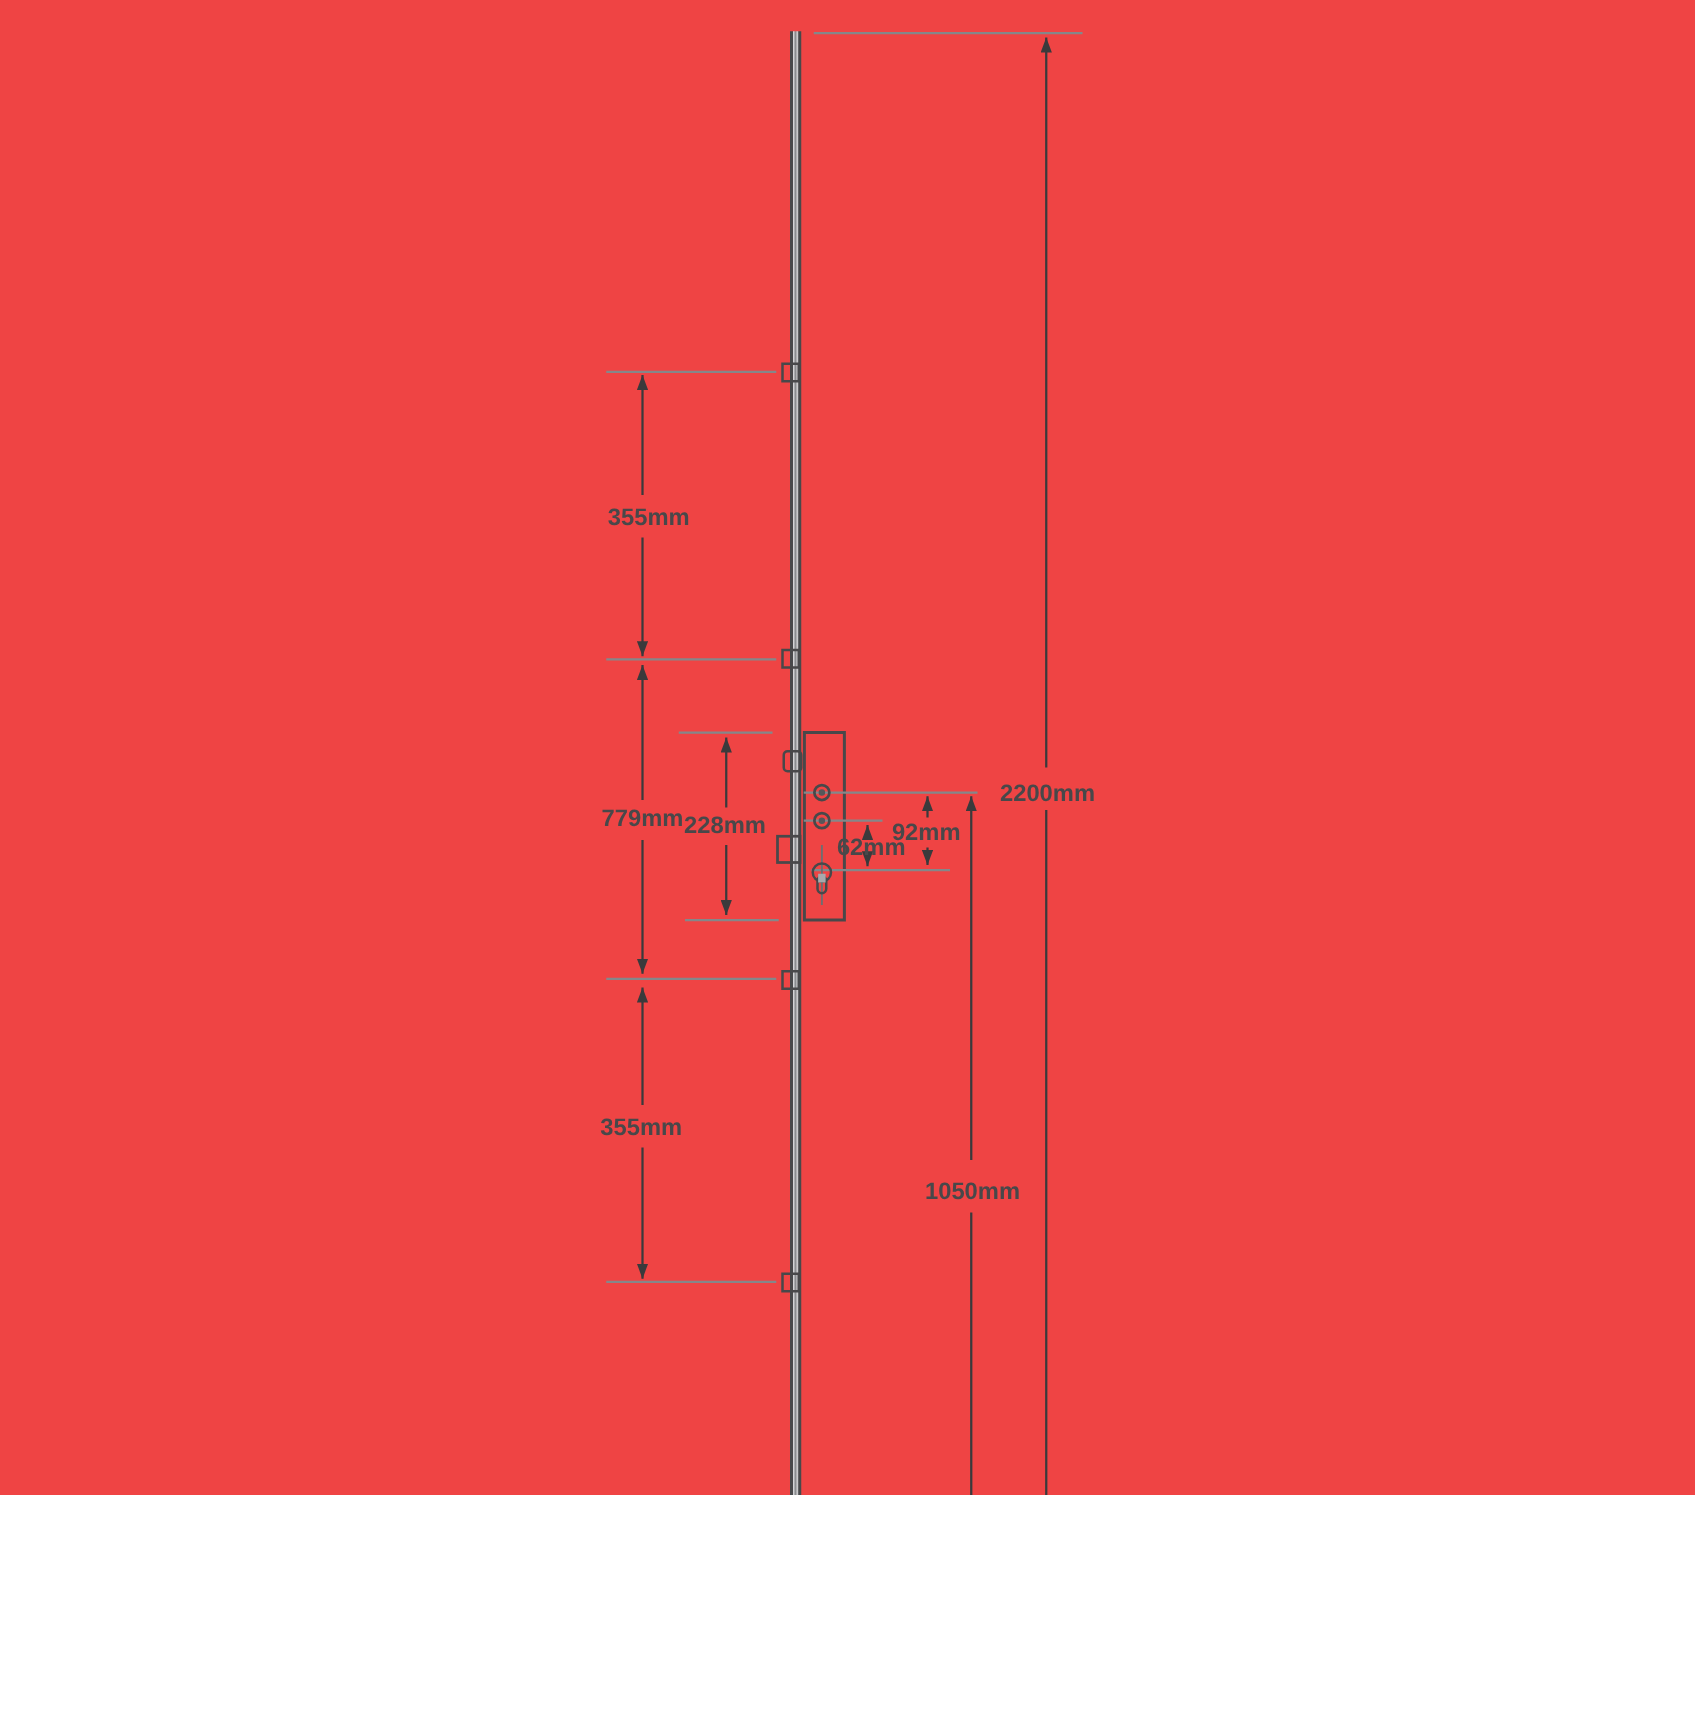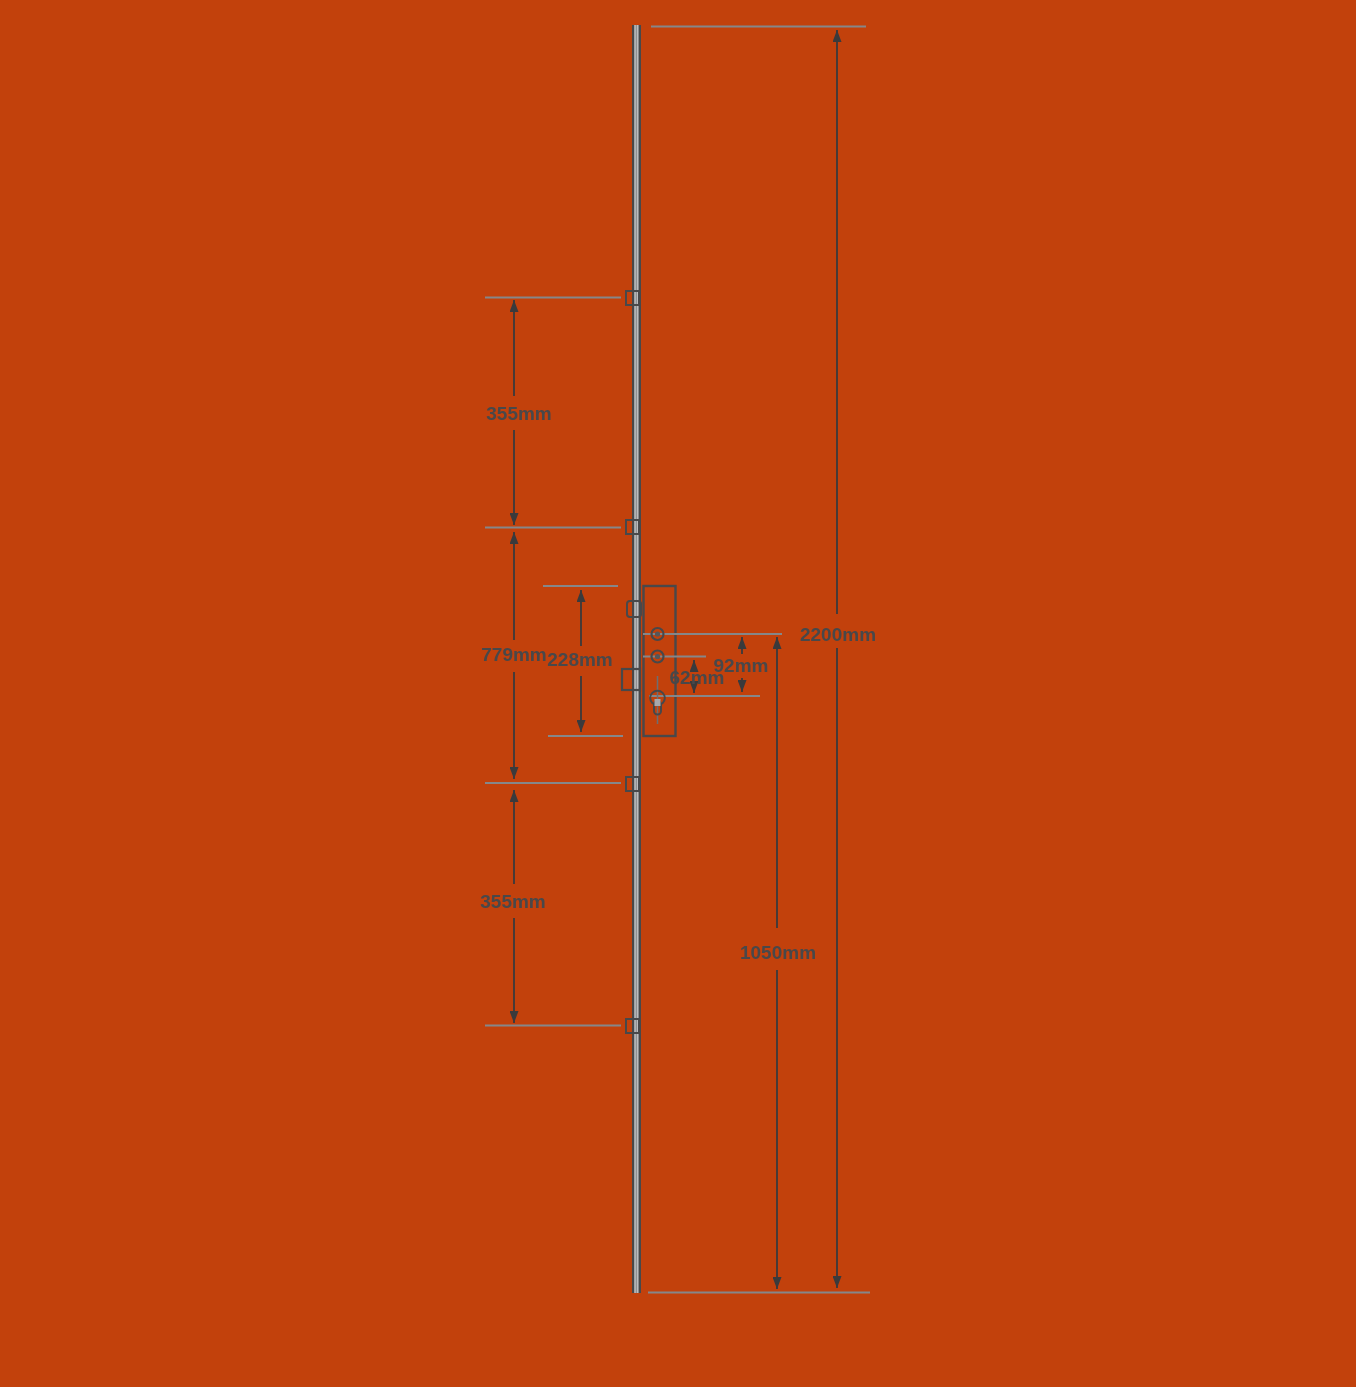--- a/index.html
+++ b/index.html
@@ -1,19 +1,19 @@
 <!DOCTYPE html>
 <html><head>
 <meta charset="utf-8">
 <style>
   html,body{margin:0;padding:0;background:#ffffff;}
   #canvas{
     position:relative;
-    width:1356px;height:1387px;
-    background:#c2410c;
+    width:1356px;height:1196px;
+    background:#ef4444;
     font-family:"Liberation Sans", sans-serif;
     overflow:hidden;
   }
   svg{position:absolute;left:0;top:0;}
   .ext-line{stroke:#85878a;stroke-width:1.8;fill:none;}
   .dim-line{stroke:#3a3a3c;stroke-width:1.8;fill:none;}
   .outline{stroke:#48484a;fill:none;}
   .dim-label{
     font-family:"Liberation Sans", sans-serif;
     font-size:19px;font-weight:600;fill:#48484a;

